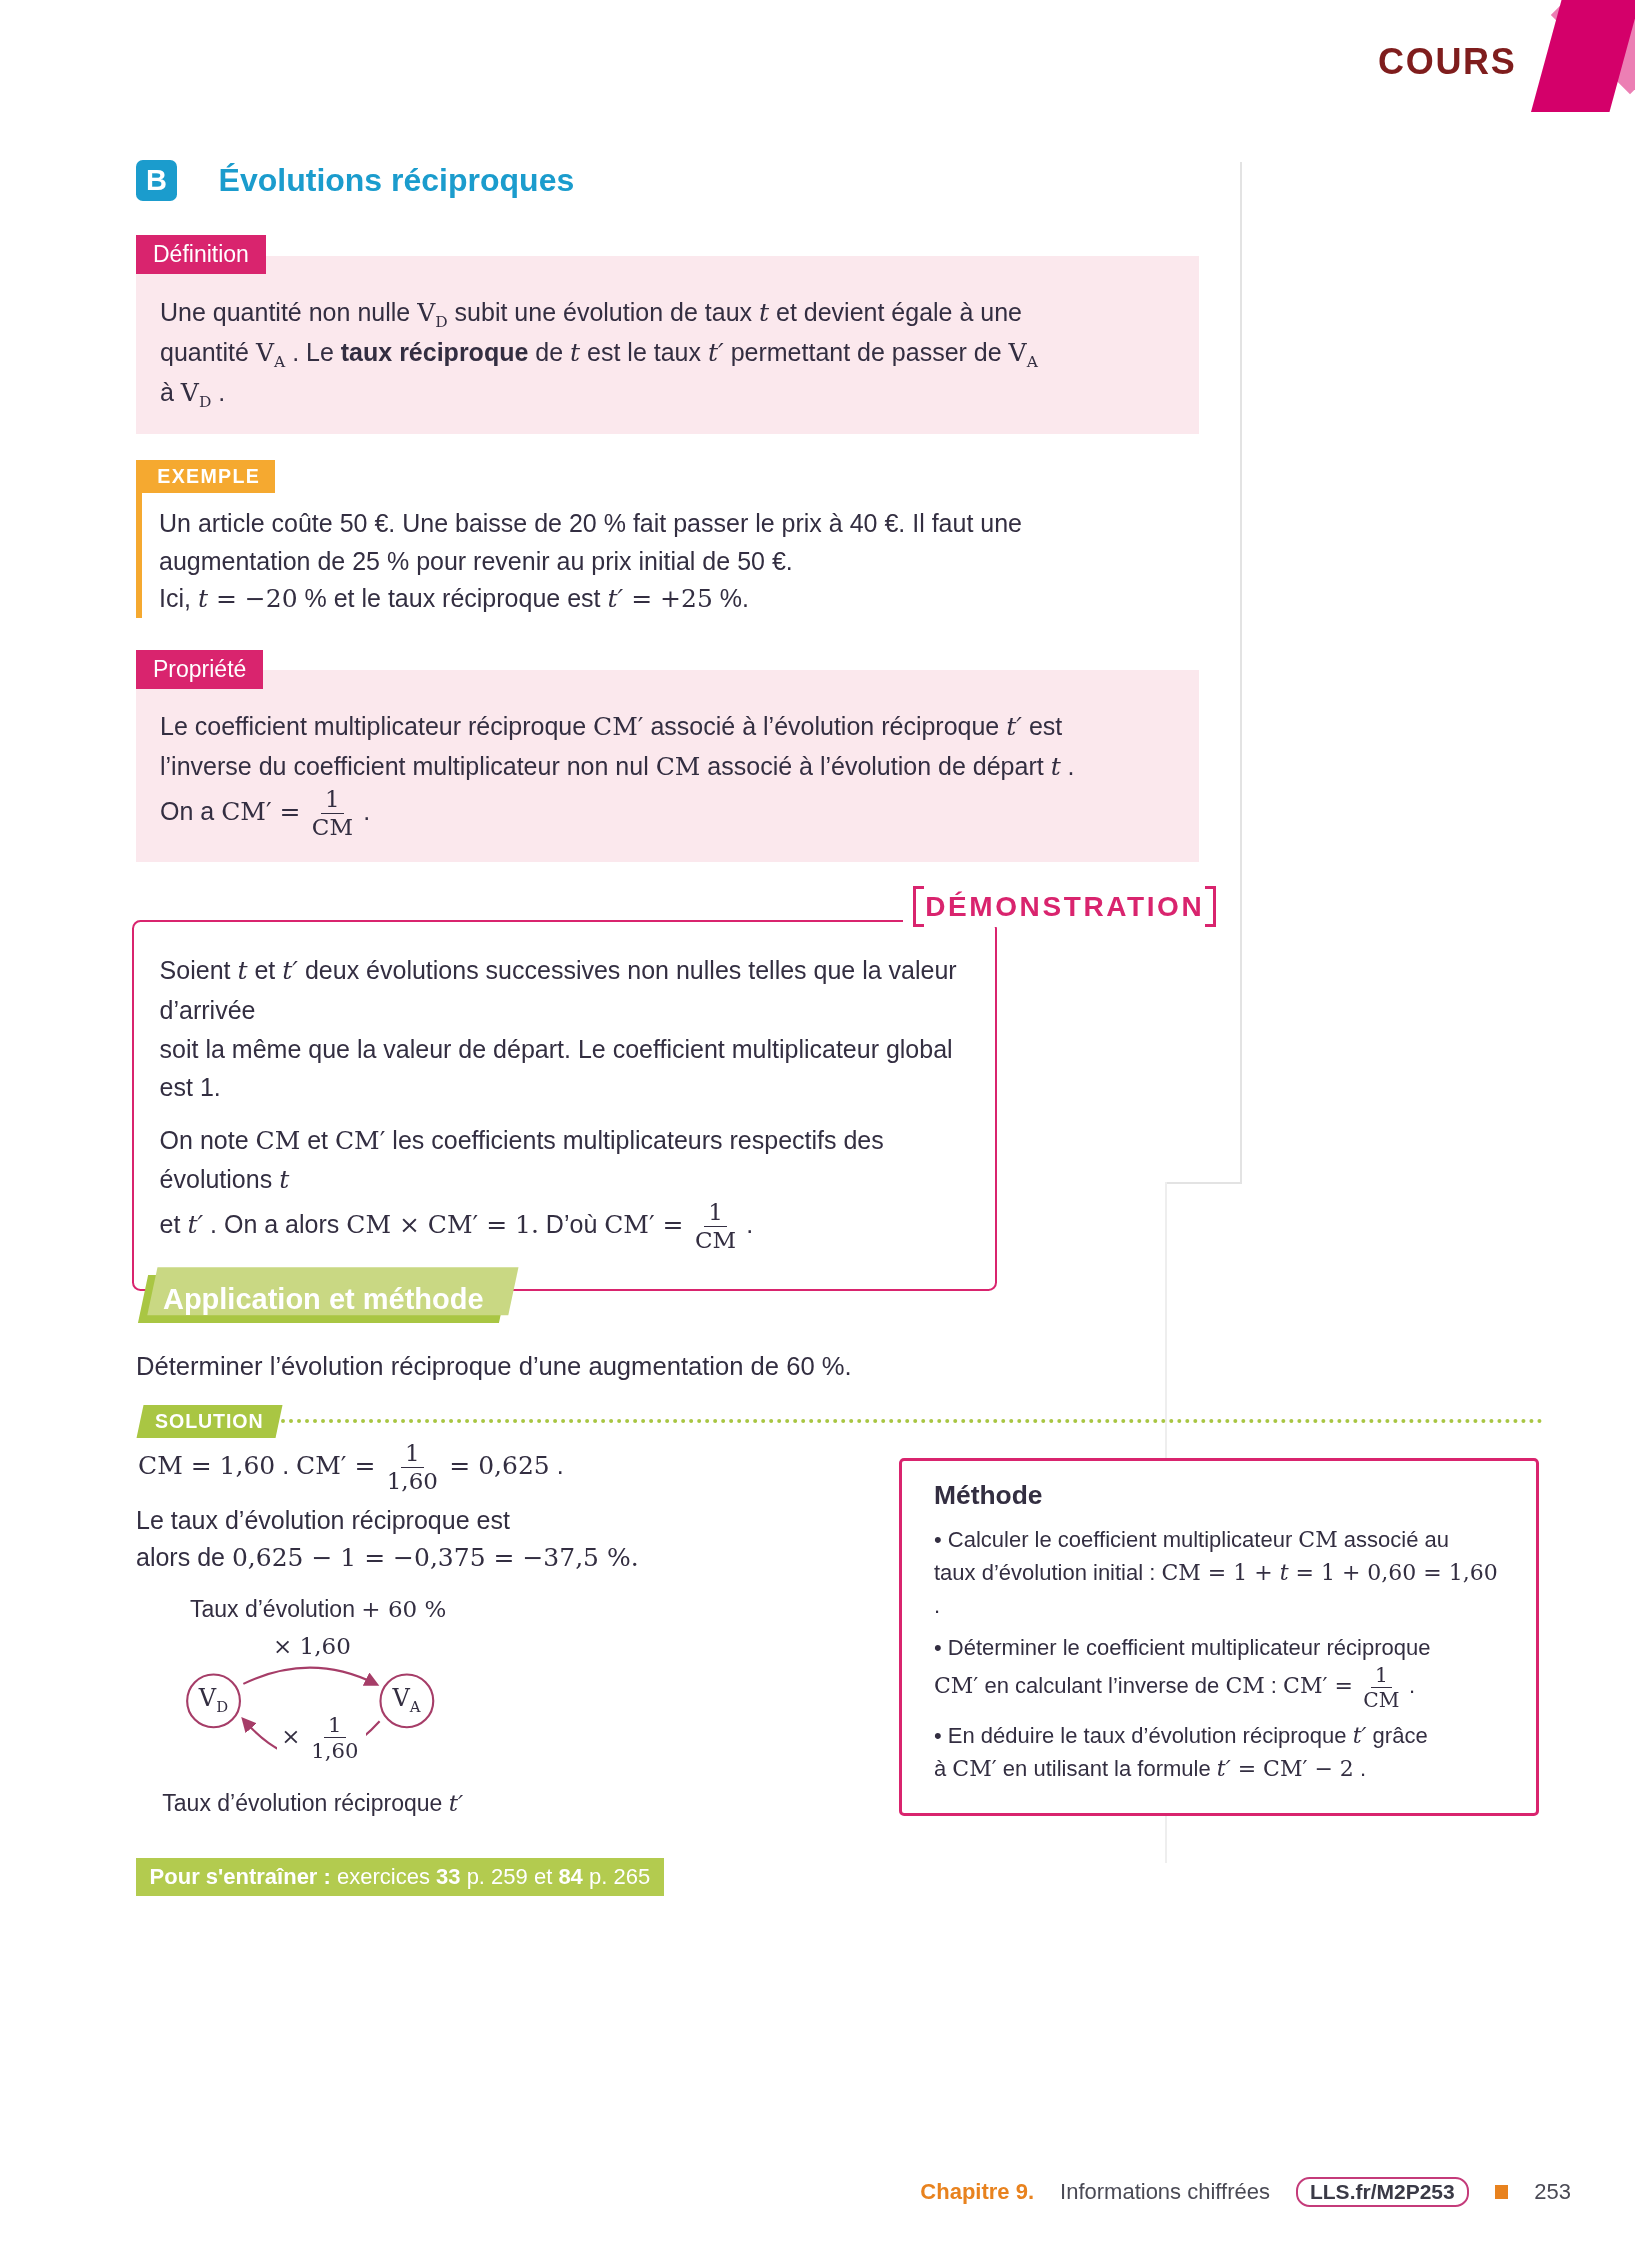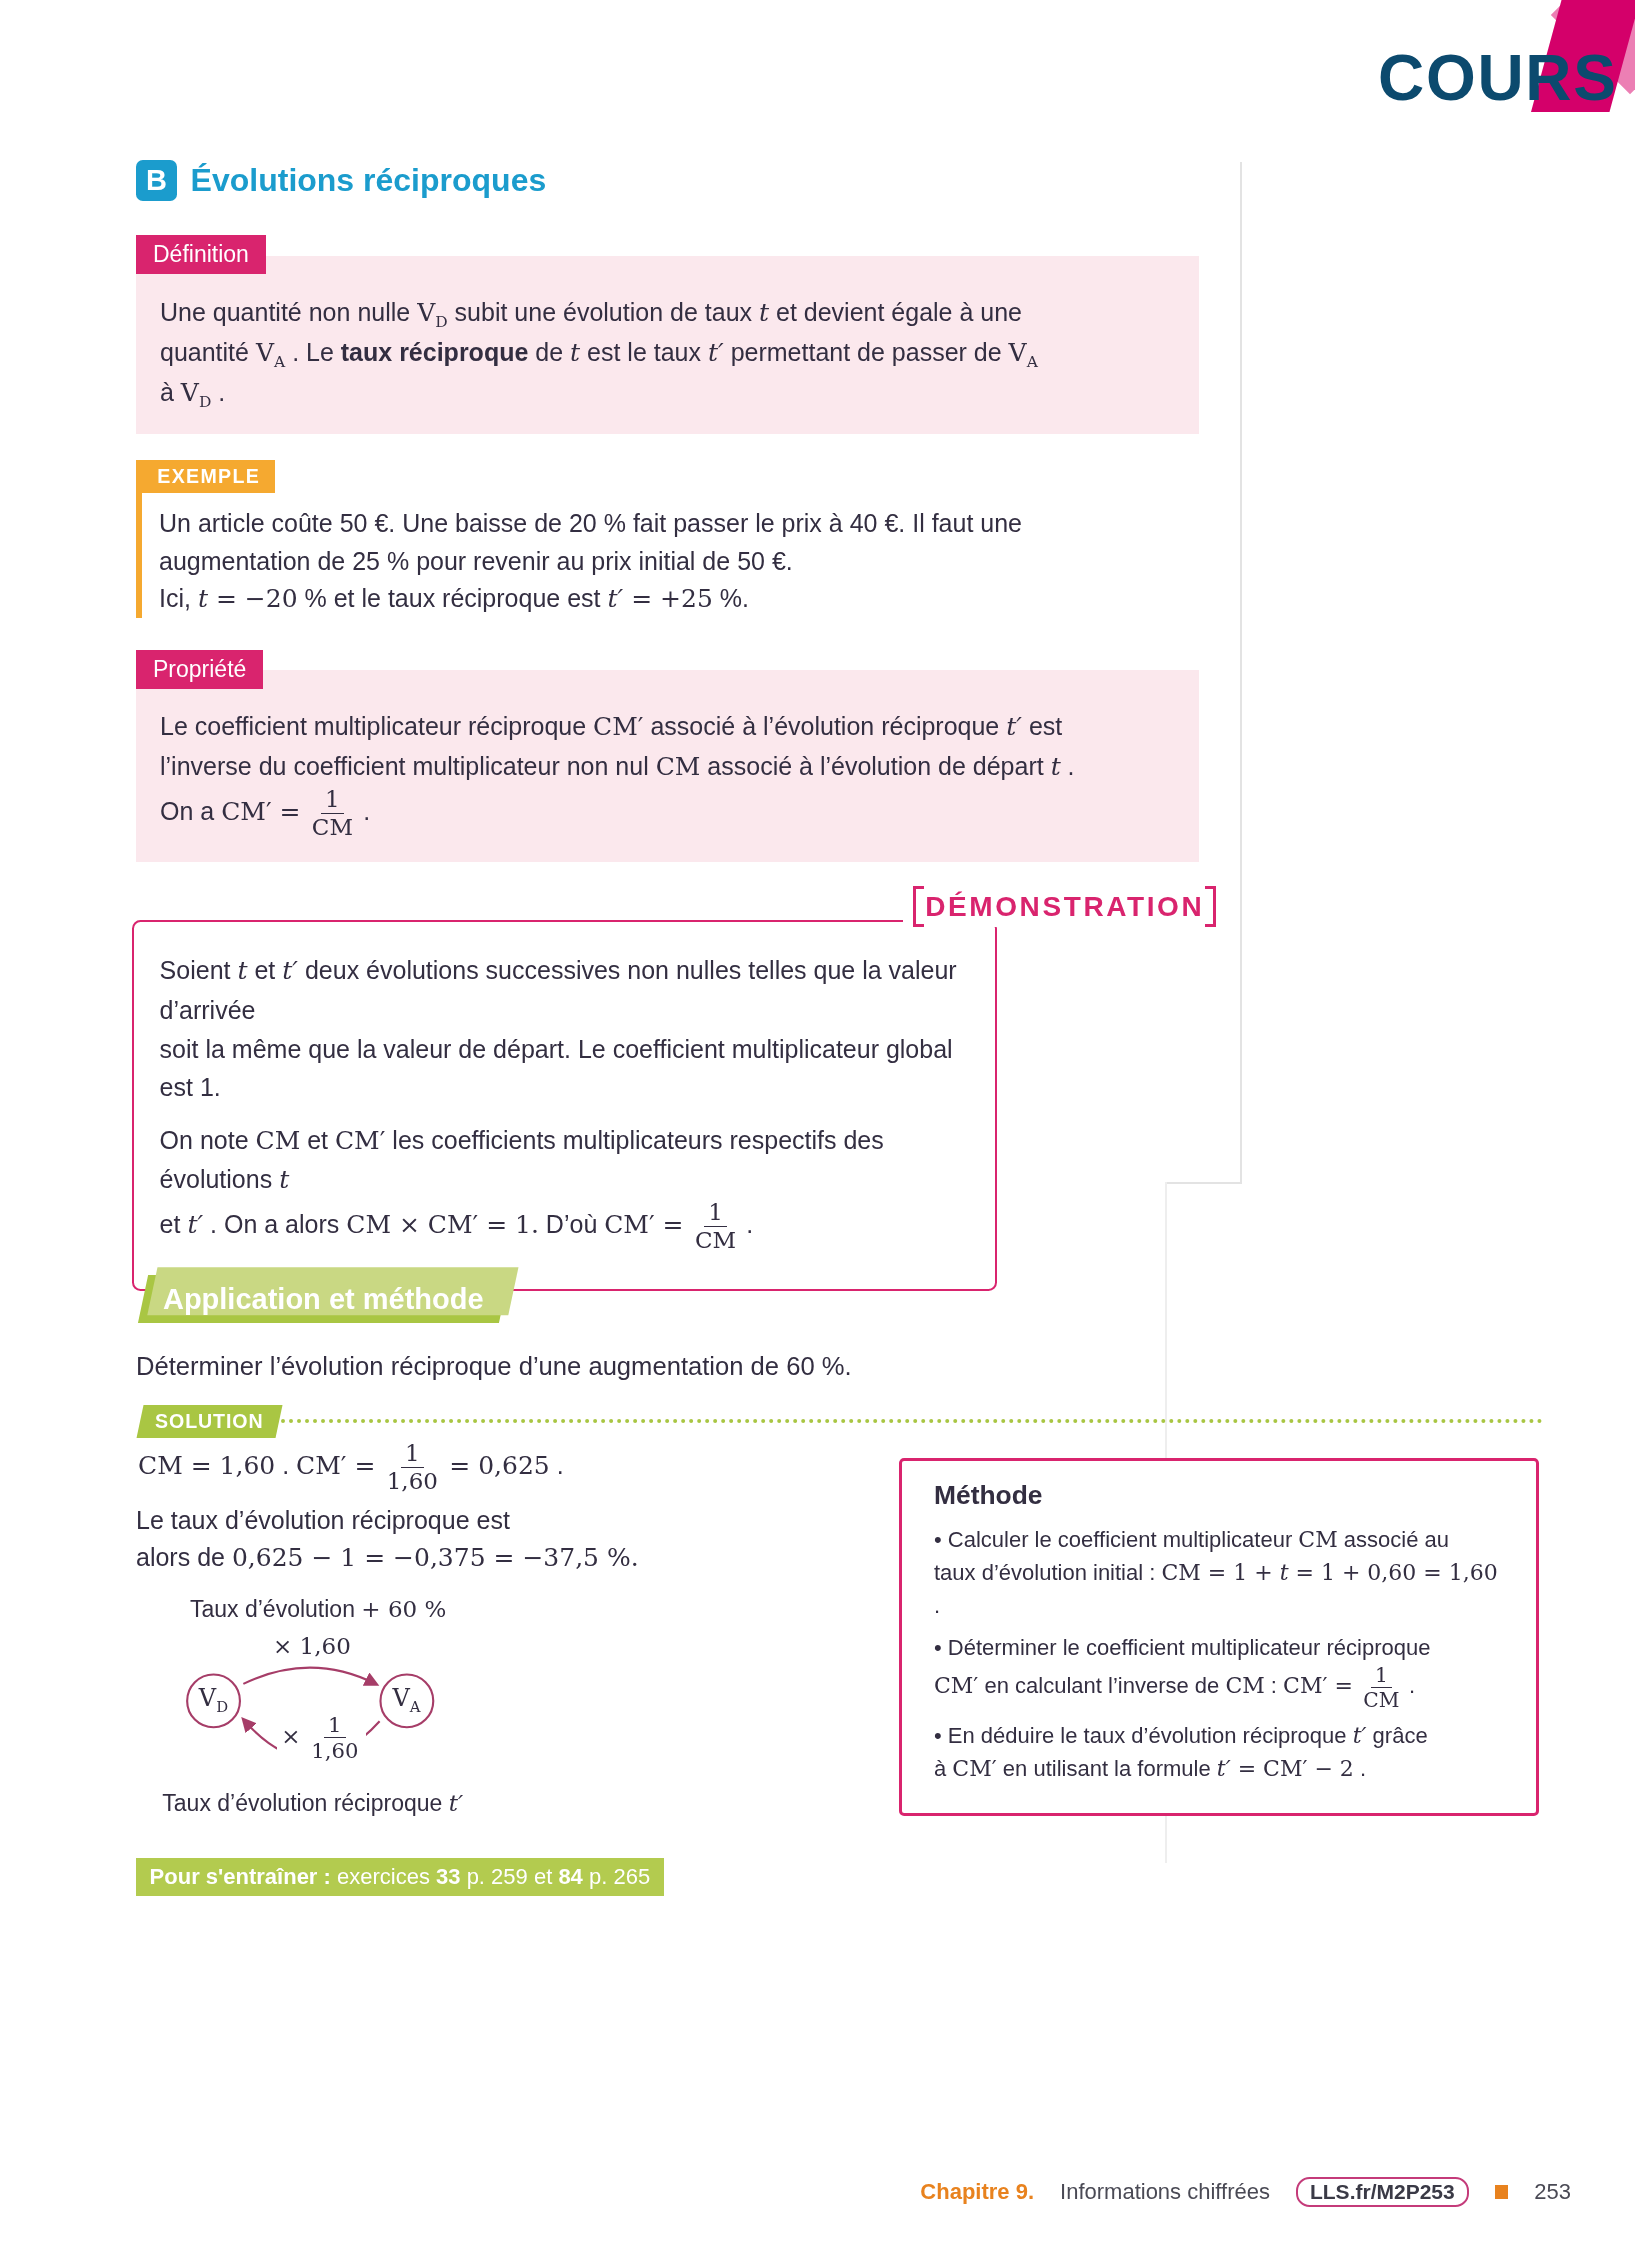--- a/index.html
+++ b/index.html
@@ -10,37 +10,37 @@
   .rt-m{font-family:"DejaVu Serif",serif;font-style:italic;}
   .rt-mr{font-family:"DejaVu Serif",serif;}
   .rt-b{font-weight:700;}
   sub.rt-sub{font-family:"DejaVu Serif",serif;font-size:0.62em;line-height:0;}
   .rt-frac{display:inline-flex;flex-direction:column;align-items:center;vertical-align:middle;
            font-family:"DejaVu Serif",serif;line-height:1.1;margin:0 3.4px;font-size:0.92em;}
   .rt-frac .fr-n{border-bottom:1.7px solid currentColor;padding:0 4.3px 0.9px;}
   .rt-frac .fr-d{padding-top:0.9px;}
 
   
-  .cours-label{position:absolute;top:41px;left:1378px;font-size:64px;font-weight:700;
-               color:#0c4a6e;letter-spacing:1.7px;}
+  .cours-label{position:absolute;top:41px;left:1378px;font-size:36px;font-weight:700;
+               color:#7f1d1d;letter-spacing:1.7px;}
   .deco-light{position:absolute;left:1574px;top:-41px;width:112px;height:112px;background:#ec7fb4;
               transform:rotate(45deg);}
   .deco-dark{position:absolute;left:1531px;top:0;width:109px;height:112px;background:#d4006a;
              clip-path:polygon(28% 0,100% 0,72% 100%,0 100%);}
 
   
   .shadow-v1{position:absolute;left:1240px;top:162px;width:1.7px;height:1020px;background:#e3e3e3;}
   .shadow-h{position:absolute;left:1165px;top:1182px;width:77px;height:1.7px;background:#e3e3e3;}
   .shadow-v2{position:absolute;left:1165px;top:1182px;width:1.7px;height:681px;background:#eeeeee;}
 
   
   .section-header{position:absolute;left:136px;top:160px;display:flex;align-items:center;gap:13.6px;}
   .b-box{width:41px;height:41px;background:#1b9ccd;border-radius:6.8px;color:#fff;font-size:29px;
          font-weight:700;display:flex;align-items:center;justify-content:center;}
-  .section-title{font-size:32px;font-weight:700;color:#1b9ccd;}
+  .section-title{font-size:32px;font-weight:700;color:#1b9ccd;margin-left:28px;}
 
   
   .pink-badge{position:absolute;background:#d9246e;color:#fff;font-weight:400;font-size:23px;
               padding:6px 17px;z-index:2;}
   .badge-definition{left:136px;top:235px;}
   .badge-propriete{left:136px;top:650px;}
   .pink-box{position:absolute;left:136px;width:1063px;background:#fbe8ed;box-sizing:border-box;
             padding:37px 24px 22px;font-size:25px;line-height:1.55;}
   .box-definition{top:256px;}
   .box-propriete{top:670px;}

